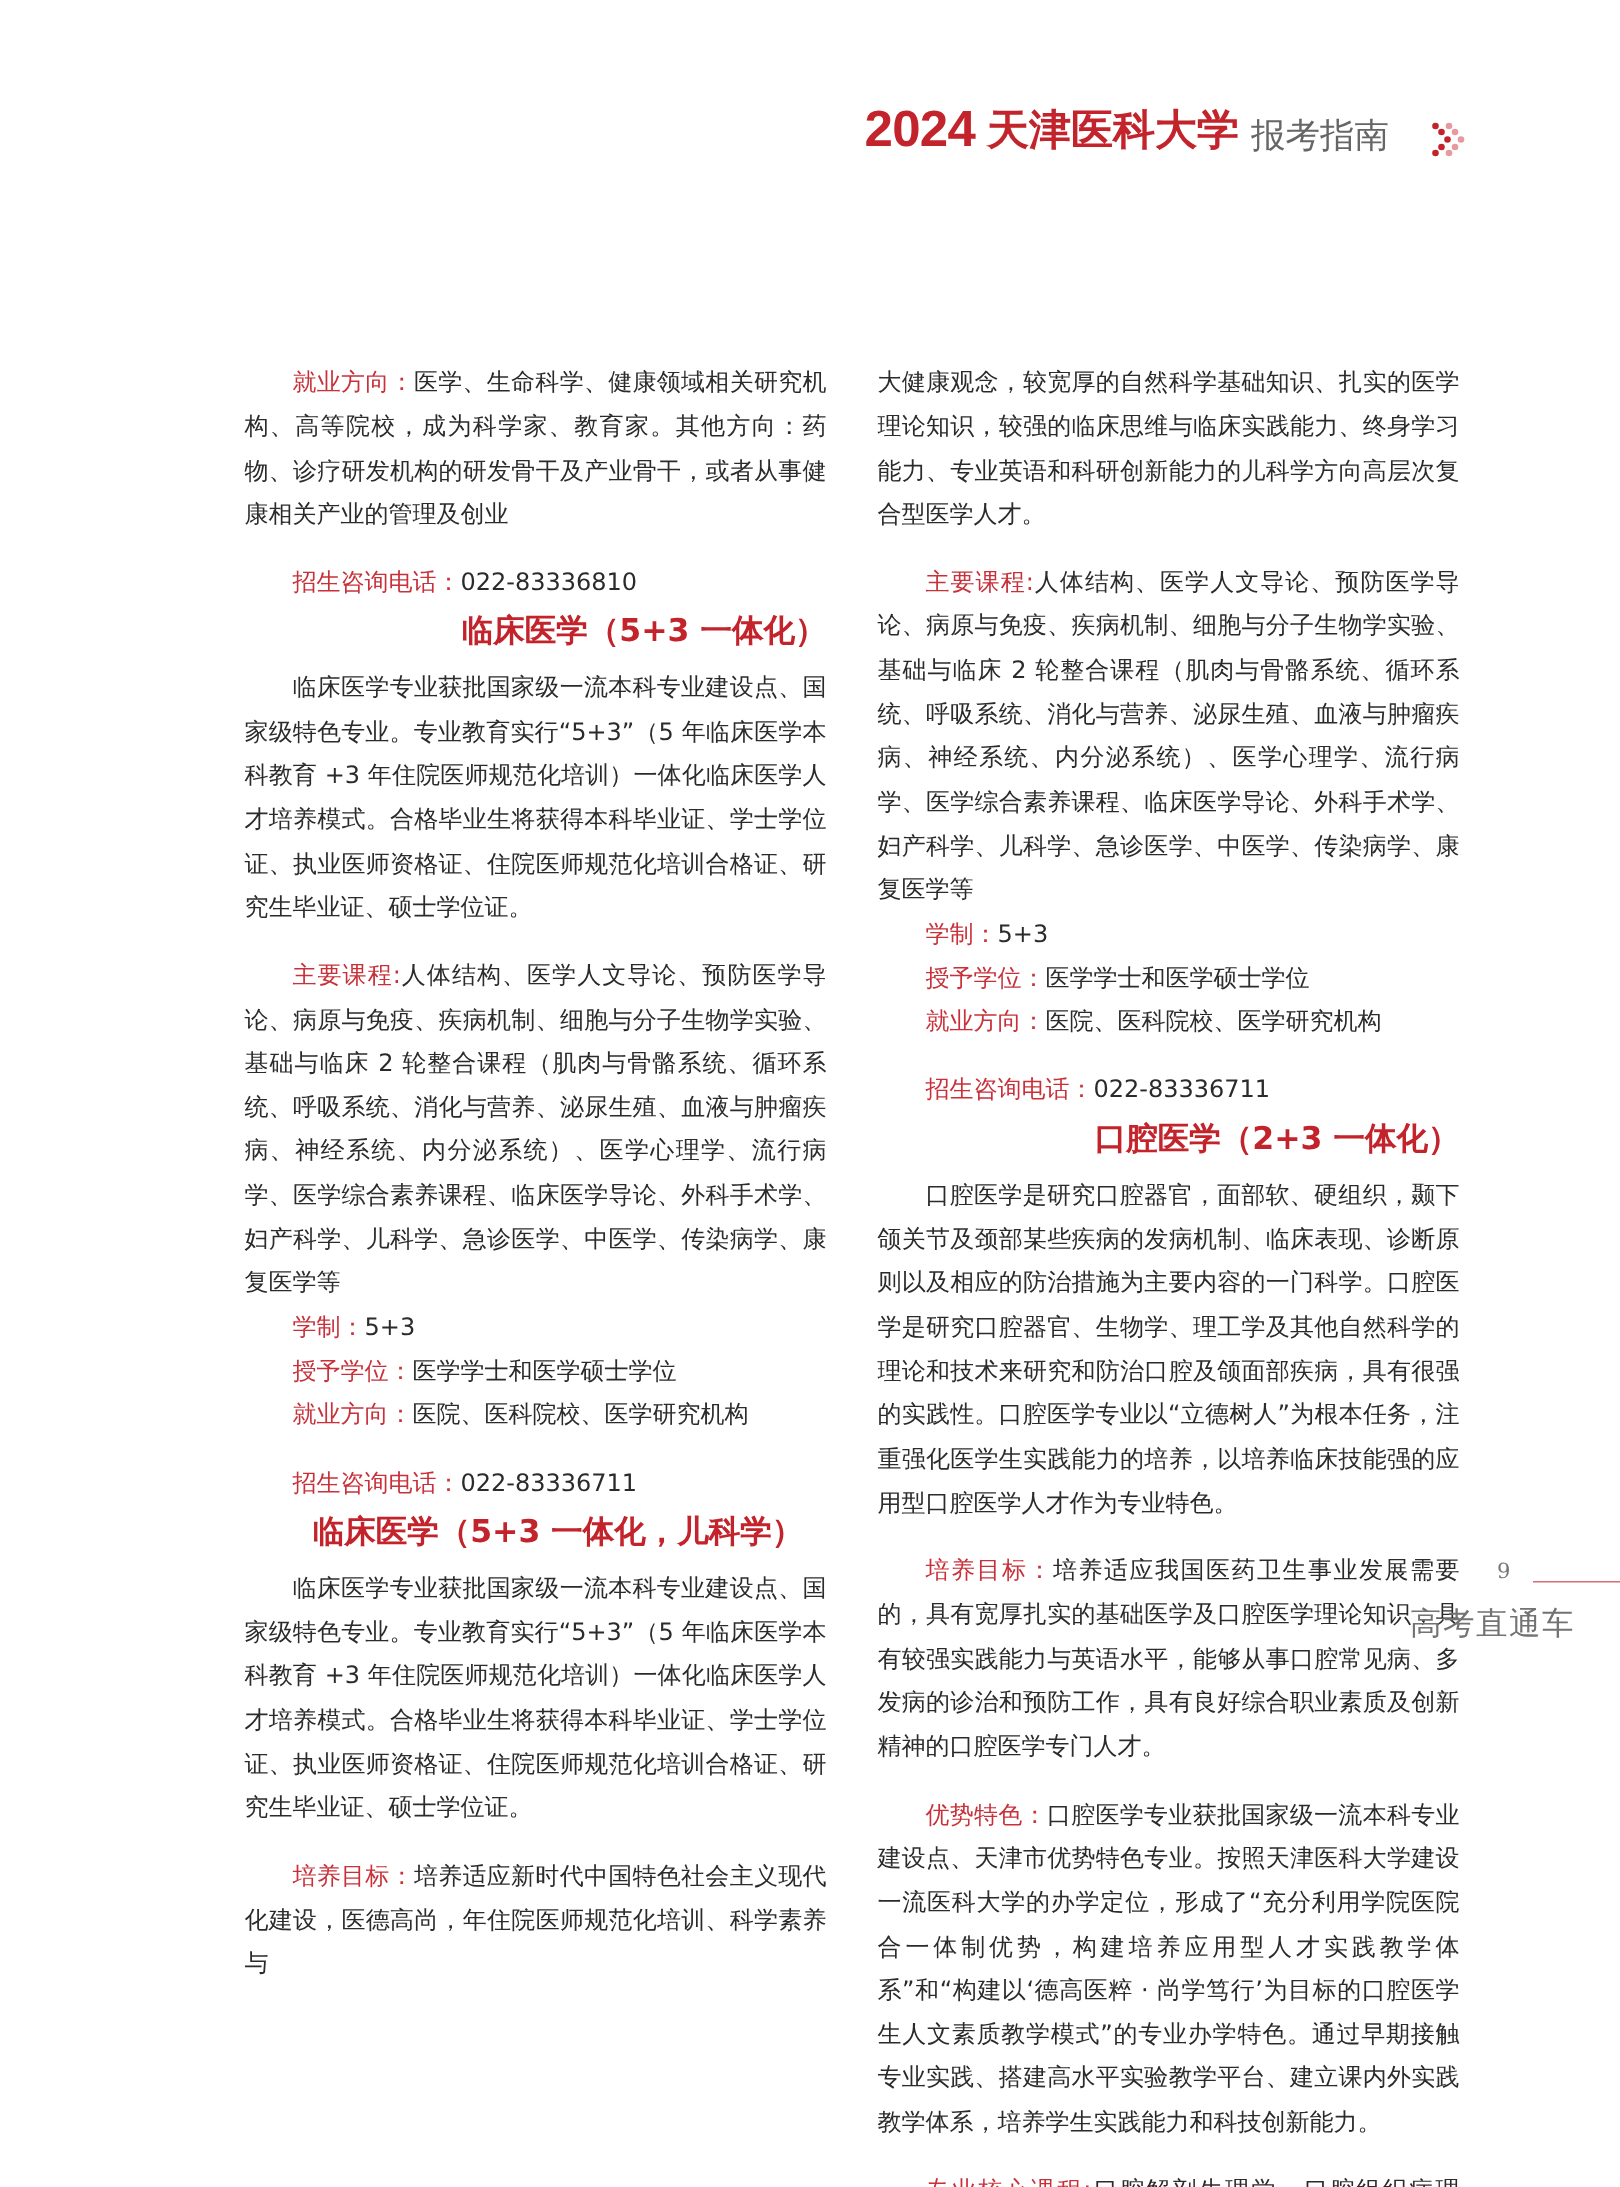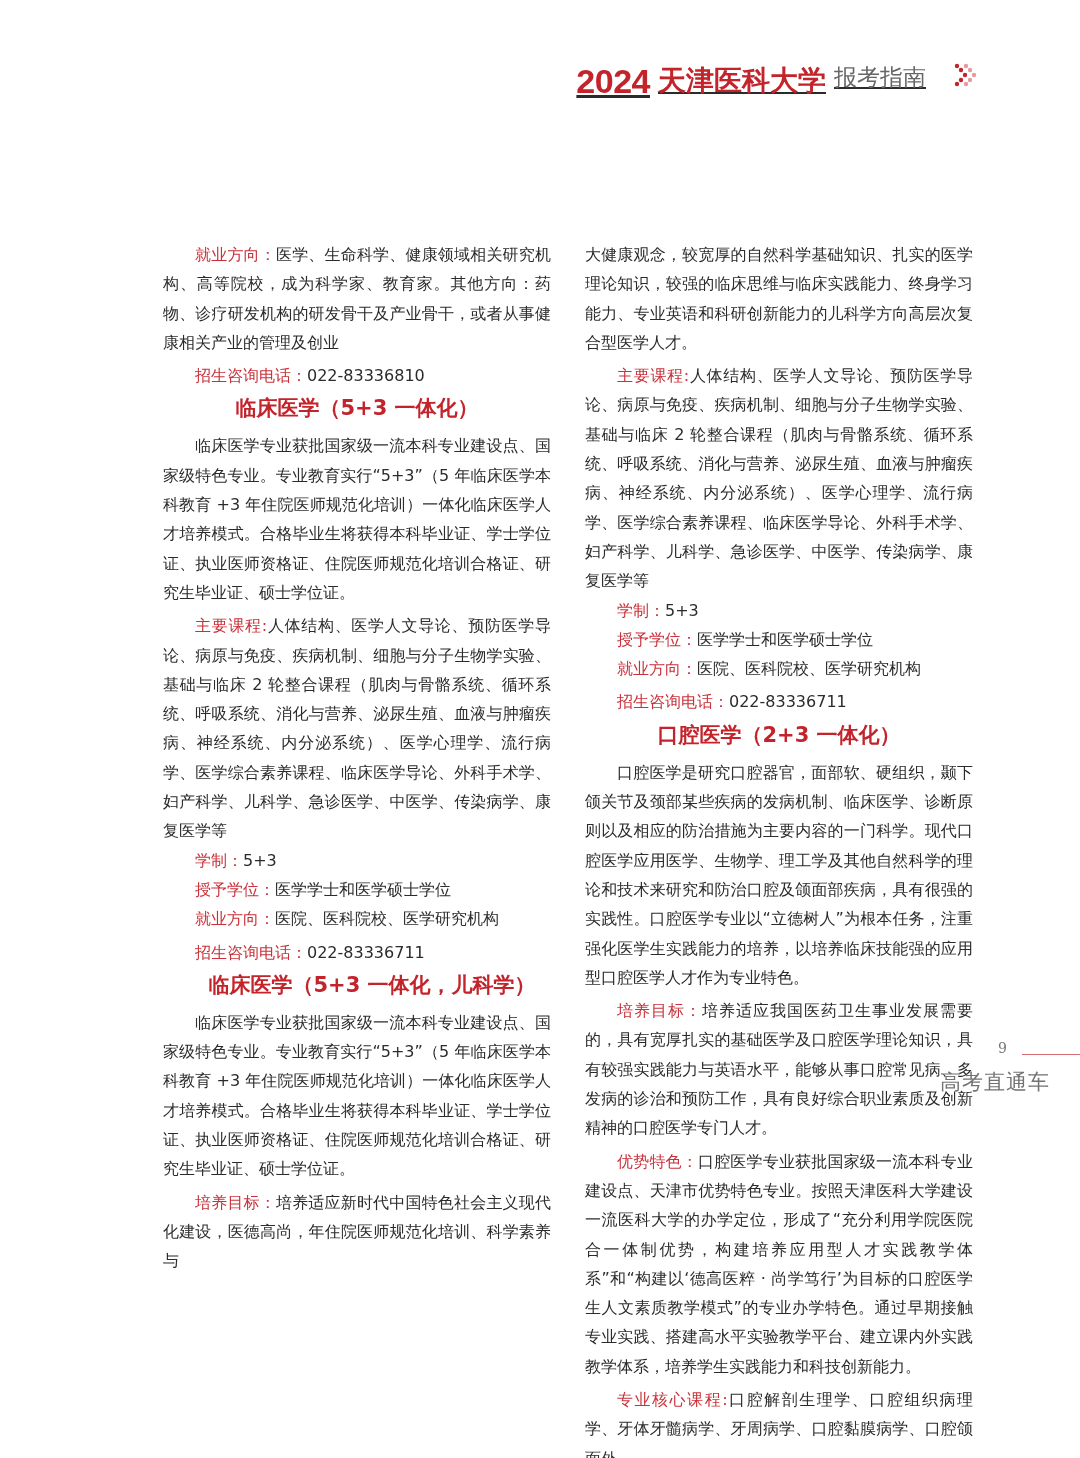--- a/index.html
+++ b/index.html
@@ -1,35 +1,35 @@
 <!DOCTYPE html>
 <html><head>
 <meta charset="utf-8">
 <style>
   html, body { margin: 0; padding: 0; background: #ffffff; }
   body { width: 1080px; height: 1458px; position: relative; overflow: hidden;
          font-family: "DejaVu Sans", "Liberation Sans", sans-serif; color: #2b2b2b; }
 
-  .header { position: absolute; top: 62px; right: 100px; height: 44px; display: flex; align-items: flex-start; text-decoration: underline; }
+  .header { position: absolute; top: 62px; right: 100px; height: 44px; display: flex; align-items: flex-end; }
   .hdr-year { font-family: "Liberation Sans", sans-serif; font-weight: bold; font-size: 34px; color: #c3232b; letter-spacing: -0.5px; margin-right: 8px; }
   .hdr-uni { font-weight: bold; font-size: 28px; color: #c3232b; margin-right: 8px; }
   .hdr-guide { font-size: 23px; color: #666; margin-right: 28px; }
   .hdr-icon { width: 26px; height: 26px; }
 
   .col { position: absolute; top: 240px; width: 388px; font-size: 16px; line-height: 29.3px; text-align: justify; }
   .col-left { left: 163px; }
   .col-right { left: 585px; }
 
   p { margin: 0; }
   .para { text-indent: 2em; }
   .lbl { color: #c8313a; }
   .kv { padding-left: 2em; }
-  .h-title { text-align: center; font-weight: bold; font-size: 21px; color: #c3232b; line-height: 33px; margin: 2px 0 6px; }
+  .h-title { text-align: right; font-weight: bold; font-size: 21px; color: #c3232b; line-height: 33px; margin: 2px 0 6px; }
   .h-title.left-al { text-align: center; padding-left: 30px; }
-  .gap { margin-top: 4px; }
+  .gap { margin-top: 16px; }
 
   .footer-num { position: absolute; left: 998px; top: 1040px; font-family: "DejaVu Serif", serif; font-size: 14px; color: #777; }
   .footer-line { position: absolute; left: 1022px; top: 1054px; width: 58px; height: 1px; background: #d66d72; }
   .footer-brand { position: absolute; left: 940px; top: 1068px; font-size: 21px; color: #737373; letter-spacing: 1px; text-align: center; }
 </style>
 </head>
 <body>
 
 <div class="header">
   <span class="hdr-year">2024</span>
@@ -72,21 +72,21 @@
 
 <div class="col col-right">
   <p>大健康观念，较宽厚的自然科学基础知识、扎实的医学理论知识，较强的临床思维与临床实践能力、终身学习能力、专业英语和科研创新能力的儿科学方向高层次复合型医学人才。</p>
   <p class="para gap"><span class="lbl">主要课程:</span><span>人体结构、医学人文导论、预防医学导论、病原与免疫、疾病机制、细胞与分子生物学实验、基础与临床 2 轮整合课程（肌肉与骨骼系统、循环系统、呼吸系统、消化与营养、泌尿生殖、血液与肿瘤疾病、神经系统、内分泌系统）、医学心理学、流行病学、医学综合素养课程、临床医学导论、外科手术学、妇产科学、儿科学、急诊医学、中医学、传染病学、康复医学等</span></p>
   <p class="kv"><span class="lbl">学制：</span><span>5+3</span></p>
   <p class="kv"><span class="lbl">授予学位：</span><span>医学学士和医学硕士学位</span></p>
   <p class="kv"><span class="lbl">就业方向：</span><span>医院、医科院校、医学研究机构</span></p>
   <p class="kv gap"><span class="lbl">招生咨询电话：</span><span>022-83336711</span></p>
 
   <h2 class="h-title">口腔医学（2+3 一体化）</h2>
-  <p class="para">口腔医学是研究口腔器官，面部软、硬组织，颞下颌关节及颈部某些疾病的发病机制、临床医学、诊断原则以及相应的防治措施为主要内容的一门科学。现代口腔医学应用医学、生物学、理工学及其他自然科学的理论和技术来研究和防治口腔及颌面部疾病，具有很强的实践性。口腔医学专业以“立德树人”为根本任务，注重强化医学生实践能力的培养，以培养临床技能强的应用型口腔医学人才作为专业特色。</p>
+  <p class="para">口腔医学是研究口腔器官，面部软、硬组织，颞下颌关节及颈部某些疾病的发病机制、临床表现、诊断原则以及相应的防治措施为主要内容的一门科学。口腔医学是研究口腔器官、生物学、理工学及其他自然科学的理论和技术来研究和防治口腔及颌面部疾病，具有很强的实践性。口腔医学专业以“立德树人”为根本任务，注重强化医学生实践能力的培养，以培养临床技能强的应用型口腔医学人才作为专业特色。</p>
   <p class="para gap"><span class="lbl">培养目标：</span><span>培养适应我国医药卫生事业发展需要的，具有宽厚扎实的基础医学及口腔医学理论知识，具有较强实践能力与英语水平，能够从事口腔常见病、多发病的诊治和预防工作，具有良好综合职业素质及创新精神的口腔医学专门人才。</span></p>
   <p class="para gap"><span class="lbl">优势特色：</span><span>口腔医学专业获批国家级一流本科专业建设点、天津市优势特色专业。按照天津医科大学建设一流医科大学的办学定位，形成了“充分利用学院医院合一体制优势，构建培养应用型人才实践教学体系”和“构建以‘德高医粹 · 尚学笃行’为目标的口腔医学生人文素质教学模式”的专业办学特色。通过早期接触专业实践、搭建高水平实验教学平台、建立课内外实践教学体系，培养学生实践能力和科技创新能力。</span></p>
   <p class="para gap"><span class="lbl">专业核心课程:</span><span>口腔解剖生理学、口腔组织病理学、牙体牙髓病学、牙周病学、口腔黏膜病学、口腔颌面外</span></p>
 </div>
 
 <div class="footer-num">9</div>
 <div class="footer-line"></div>
 <div class="footer-brand">高考直通车</div>
 
 </body></html>

